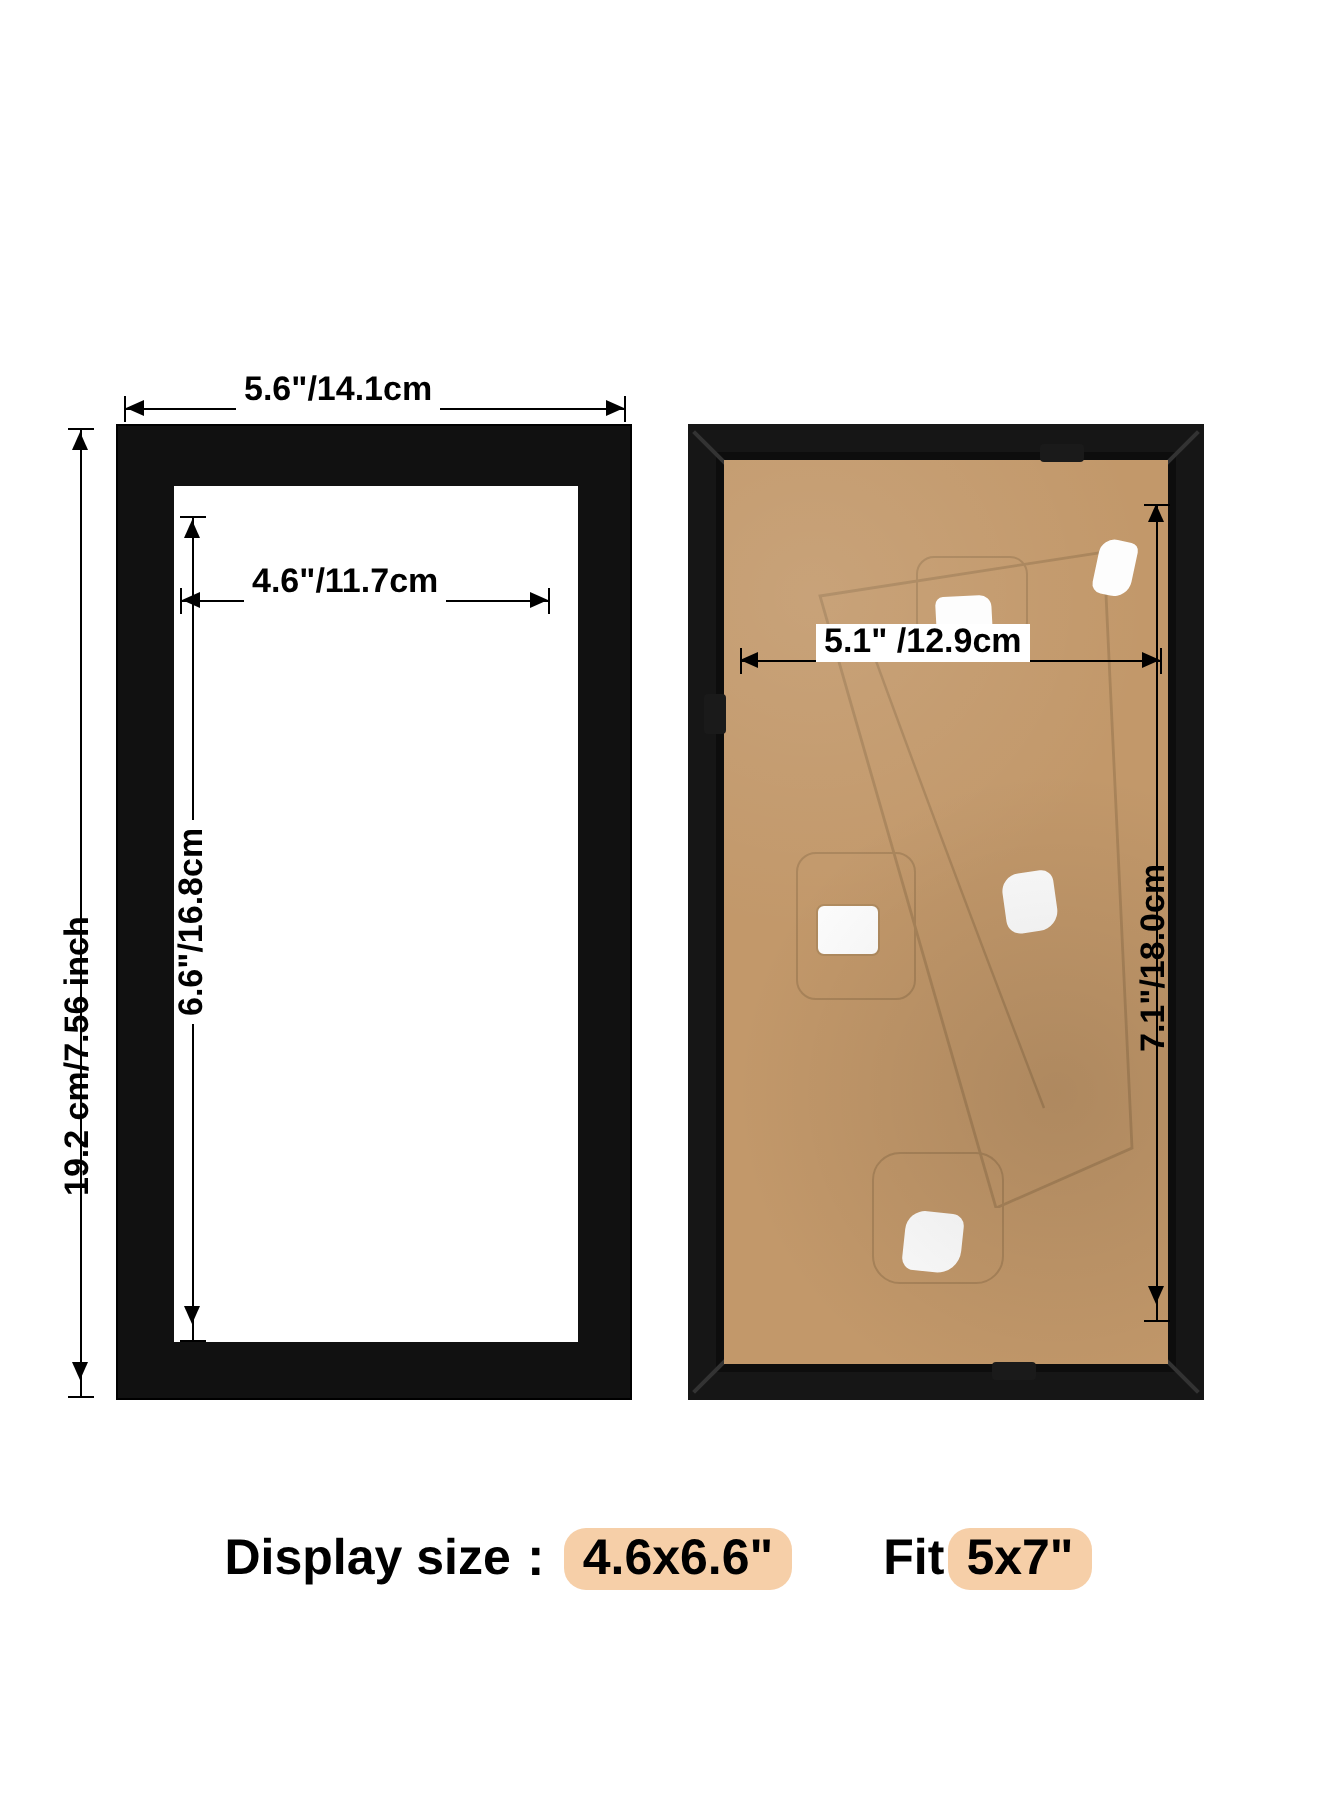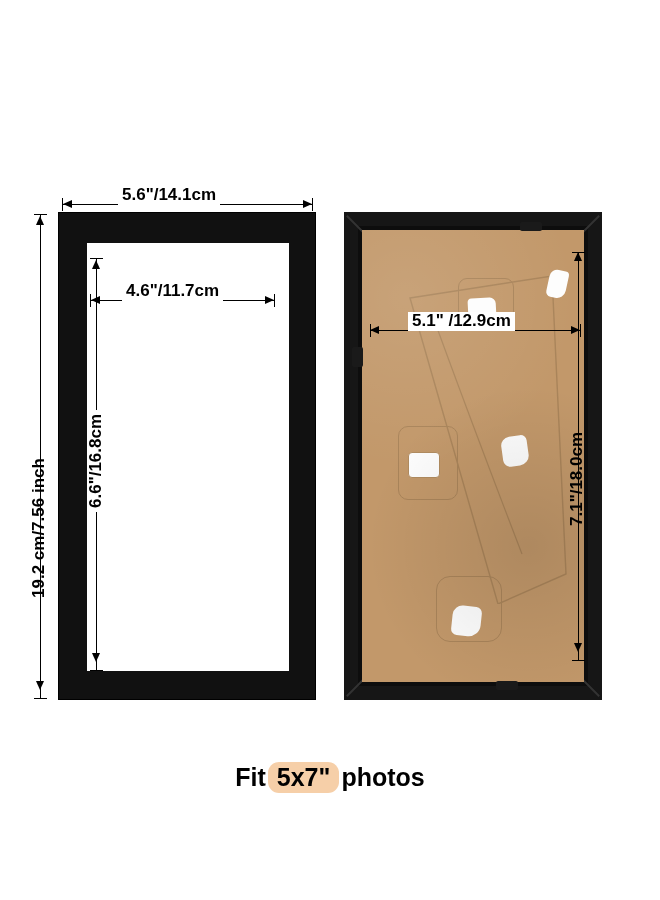--- a/index.html
+++ b/index.html
@@ -287,19 +287,22 @@
 
   <div class="mline v" style="left:578px; top:252px; height:408px;"></div>
   <div class="arrow up" style="left:574px; top:252px;"></div>
   <div class="arrow down" style="left:574px; top:643px;"></div>
   <div class="tick h" style="left:572px; top:252px;"></div>
   <div class="tick h" style="left:572px; top:660px;"></div>
   <div class="mlabel rot nobg" style="left:568px; top:530px;">7.1"/18.0cm</div>
 
   <div class="caption-row">
     <div class="caption">
+      <span>Display size：</span>
+      <span class="hl">4.6x6.6"</span>
+    </div>
+    <div class="caption">
       <span>Fit</span>
       <span class="hl">5x7"</span>
-      <span>photos</span>
     </div>
   </div>
 
 </div>
 
 </body></html>

